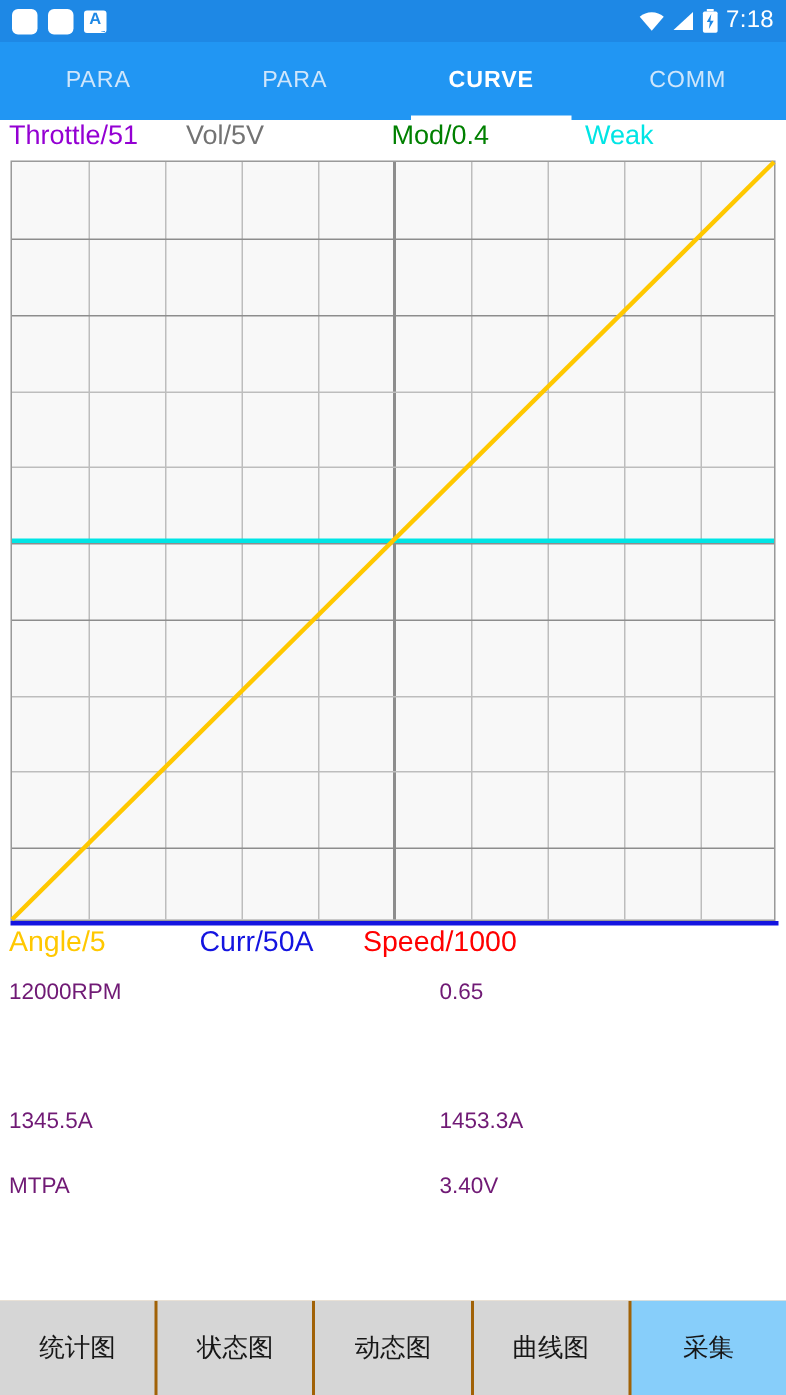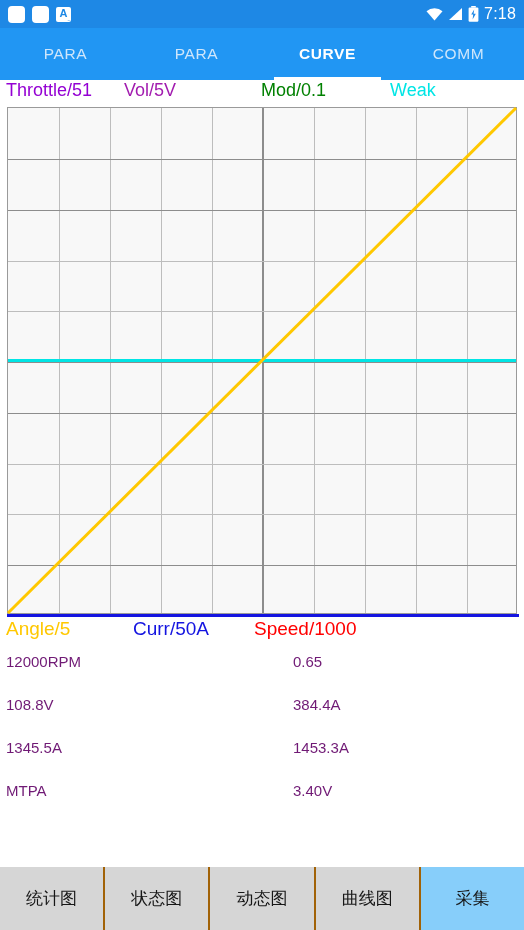--- a/index.html
+++ b/index.html
@@ -126,22 +126,22 @@
     <div class="tab">PARA</div>
     <div class="tab">PARA</div>
     <div class="tab active">CURVE</div>
     <div class="tab">COMM</div>
   </div>
 
   <div class="chartwrap">
 
     <div class="legend-top">
       <span style="left:6px;   top:0px; color:#9400D3;">Throttle/51</span>
-      <span style="left:124px; top:0px; color:#a21caf;">Vol/5V</span>
-      <span style="left:261px; top:0px; color:#008000;">Mod/0.1</span>
+      <span style="left:124px; top:0px; color:#737373;">Vol/5V</span>
+      <span style="left:261px; top:0px; color:#008000;">Mod/0.4</span>
       <span style="left:390px; top:0px; color:#00E5E5;">Weak</span>
     </div>
 
     <div class="plot">
       <div class="gridlines">
 
         <div class="gl-v" style="left:51px;"></div>
         <div class="gl-v" style="left:102px;"></div>
         <div class="gl-v" style="left:153px;"></div>
         <div class="gl-v" style="left:204px;"></div>
@@ -166,32 +166,28 @@
         <polyline id="series-weak" fill="none" stroke="#00E5E5" stroke-width="3" points="0.0,253.5 510.0,253.5"></polyline>
         <polyline id="series-angle" fill="none" stroke="#FFC800" stroke-width="3" points="0.0,507.0 510.0,0.0"></polyline>
       </svg>
     </div>
 
     <div class="axis-bottom"></div>
 
     <div class="legend-bottom">
       <span style="left:6px;   top:0px; color:#FFC800;">Angle/5</span>
       <span style="left:133px; top:0px; color:#1414E0;">Curr/50A</span>
-      <span style="left:254px; top:0px; color:#FF0000;">Speed/1000</span>
+      <span style="left:242px; top:0px; color:#FF0000;">Speed/1000</span>
     </div>
   </div>
 
   <div class="readouts">
     <div class="ro-row" style="top:13px;">
       <span class="ro-label">12000RPM</span>
       <span class="ro-value">0.65</span>
-    </div>
-    <div class="ro-row" style="top:56px;">
-      <span class="ro-label">108.8V</span>
-      <span class="ro-value">384.4A</span>
     </div>
     <div class="ro-row" style="top:99px;">
       <span class="ro-label">1345.5A</span>
       <span class="ro-value">1453.3A</span>
     </div>
     <div class="ro-row" style="top:142px;">
       <span class="ro-label">MTPA</span>
       <span class="ro-value">3.40V</span>
     </div>
   </div>

